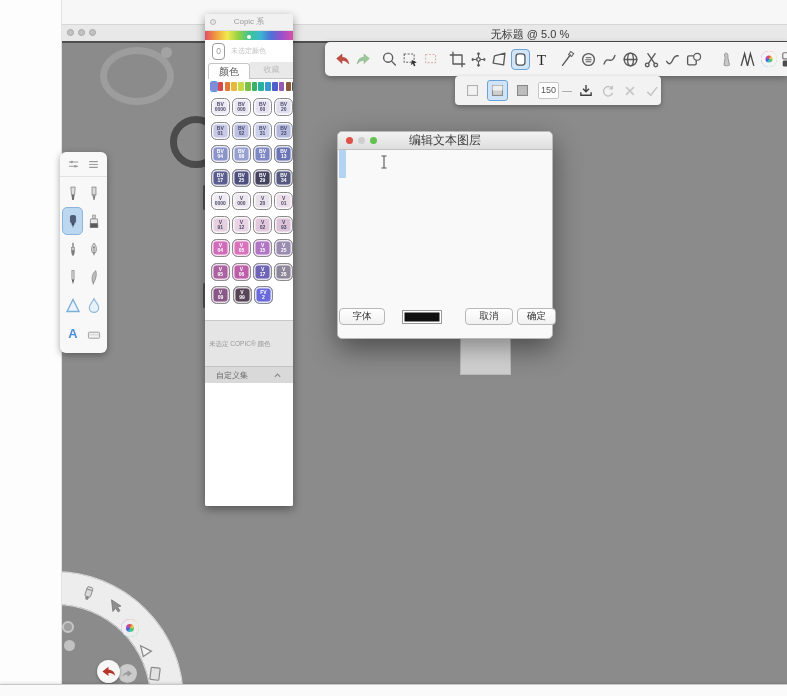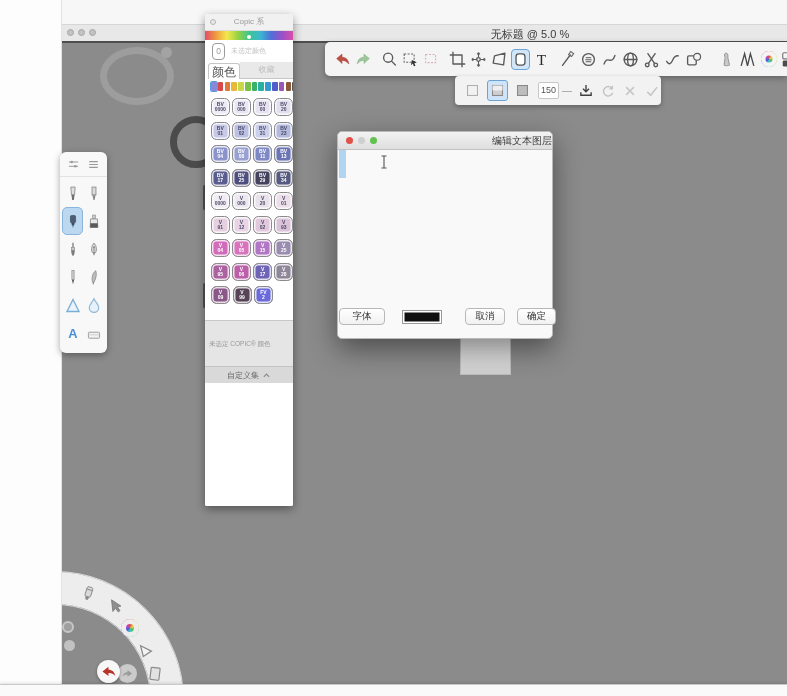--- a/index.html
+++ b/index.html
@@ -68,47 +68,47 @@
     letter-spacing:.5px;color:#141414}
   #copic-strip{height:9px;flex:0 0 auto;position:relative;
     background:linear-gradient(90deg,#e44b68,#ef9b3f,#f4e84e,#95d243,#3fc48e,#3bb9cf,#4f6fd8,#9a50c8,#d84fa8)}
   #copic-strip .knob{position:absolute;left:50%;bottom:1px;width:4px;height:4px;background:#fff;
     border-radius:50%;transform:translateX(-50%)}
   #marker-row{height:22px;flex:0 0 auto;display:flex;align-items:center;background:#fff}
   #mk-icon{width:13px;height:17px;border:1.5px solid #9c9c9c;border-radius:4px;font-size:8.5px;
     color:#9c9c9c;display:flex;align-items:center;justify-content:center;margin-left:7px;box-sizing:border-box}
   #mk-hint{font-size:7px;color:#c4c4c4;margin-left:6px;white-space:nowrap}
   #copic-tabs{height:17px;flex:0 0 auto;display:flex;align-items:flex-end}
-  #tab-colors{width:32px;height:16px;margin-left:3px;background:#fff;border:1px solid #c6c6c6;border-bottom:none;
-    border-radius:3px 3px 0 0;font-size:12px;color:#555;text-align:center;line-height:16px;box-sizing:border-box}
+  #tab-colors{width:42px;height:16px;margin-left:3px;background:#fff;border:1px solid #c6c6c6;border-bottom:none;
+    border-radius:3px 3px 0 0;font-size:10px;color:#555;text-align:center;line-height:16px;box-sizing:border-box}
   #tab-fav{flex:1;height:16px;background:#e9e9e9;border-bottom:1px solid #c6c6c6;font-size:8px;
     color:#bbb;text-align:center;line-height:16px}
   #fam-strip{height:15px;flex:0 0 auto;display:flex;gap:1.2px;padding:3px 0 0 6px;box-sizing:border-box}
   .fam{width:5.6px;height:8.5px;border-radius:1px;flex:0 0 auto}
   .fam.sel{outline:1.5px solid #5a9ae0;outline-offset:.5px}
   #swatch-grid{flex:0 0 auto;height:226px;padding:4px 0 0 6px;box-sizing:border-box}
   .srow{display:flex;gap:2.5px;margin-bottom:5.5px}
   .swatch{width:19px;height:18px;border-radius:5.5px;border:1px solid #8b8b8b;box-sizing:border-box;
     box-shadow:inset 0 0 0 1.5px rgba(255,255,255,.8);display:flex;flex-direction:column;
     align-items:center;justify-content:center;font-weight:bold;font-size:5px;line-height:5px;
     padding:0;font-family:inherit;cursor:default}
   #copic-info{height:46px;flex:0 0 auto;background:#e5e5e5;border-top:1px solid #c9c9c9;
     font-size:6.5px;color:#999;padding:19px 4px 0 4px;box-sizing:border-box}
   #custom-bar{height:17px;flex:0 0 auto;background:#d9d9d9;border-top:1px solid #c4c4c4;
-    display:flex;align-items:center;justify-content:space-between;padding:0 22px;box-sizing:border-box}
+    display:flex;align-items:center;justify-content:space-between;padding:0 11px;box-sizing:border-box}
   #custom-bar span{font-size:8px;color:#666}
   #copic-rest{flex:1;background:#fff}
 
   
   #dialog{left:337px;top:131px;width:216px;height:208px;background:#f9f9f9;border-radius:5px;
     border:1px solid #b9b9b9;box-shadow:0 10px 28px rgba(0,0,0,.45);z-index:7;box-sizing:border-box}
   #dlg-titlebar{height:17px;background:linear-gradient(#f3f3f3,#dedede);border-bottom:1px solid #c2c2c2;
     border-radius:5px 5px 0 0;position:relative}
   .dtl{position:absolute;top:5px;width:7px;height:7px;border-radius:50%}
-  #dlg-title{text-align:right;font-size:10px;color:#3c3c3c;line-height:17px}
+  #dlg-title{text-align:center;font-size:12px;color:#3c3c3c;line-height:17px}
   #dlg-bluestrip{position:absolute;left:1px;top:18px;width:7px;height:28px;background:#b3d4f1}
   #dlg-ibeam{position:absolute;left:42px;top:23px;width:8px;height:14px}
   .dbtn{position:absolute;top:176px;height:17px;background:linear-gradient(#ffffff,#f1f1f1);
     border:1px solid #b8b8b8;border-radius:4px;font-size:9.5px;color:#333;box-sizing:border-box;
     display:flex;align-items:center;justify-content:center;font-family:inherit;padding:0}
   #dlg-color{position:absolute;left:64px;top:178px;width:40px;height:14px;border:1px solid #9a9a9a;
     box-shadow:inset 0 0 0 1.5px #fff;box-sizing:border-box}
   #dlg-tab{left:460px;top:338px;width:51px;height:37px;background:linear-gradient(#eaeaea,#cfcfcf);
     border:1px solid #bdbdbd;border-top:none;box-sizing:border-box;z-index:6}
 
@@ -534,21 +534,21 @@
     <span class="dtl" style="left:20px;background:#cfcfcf"></span>
     <span class="dtl" style="left:32px;background:#61c250"></span>
     <div id="dlg-title">编辑文本图层</div>
   </div>
   <div id="dlg-bluestrip"></div>
   <svg id="dlg-ibeam" viewBox="0 0 8 14">
     <path d="M1.5 1 H6.5 M4 1 V13 M1.5 13 H6.5" fill="none" stroke="#555" stroke-width="1.1"></path>
     </svg>
   <button class="dbtn" style="left:1px;width:46px">字体</button>
   <div id="dlg-color" style="background: rgb(16, 16, 16);"></div>
-  <button class="dbtn" style="left:127px;width:40px">取消</button>
+  <button class="dbtn" style="left:127px;width:48px">取消</button>
   <button class="dbtn" style="left:179px;width:39px">确定</button>
 </div>
 <div class="abs" id="dlg-tab"></div>
 
 <div class="abs" id="tool-palette">
   <div id="tp-head">
       <div class="hicon"><svg viewBox="0 0 21 21">
           <path d="M4 7 H17 M4 13 H17" stroke="#9a9a9a" stroke-width="1.4"></path>
           <circle cx="8" cy="7" r="1.8" fill="#9a9a9a"></circle>
           <circle cx="13" cy="13" r="1.8" fill="#9a9a9a"></circle>

